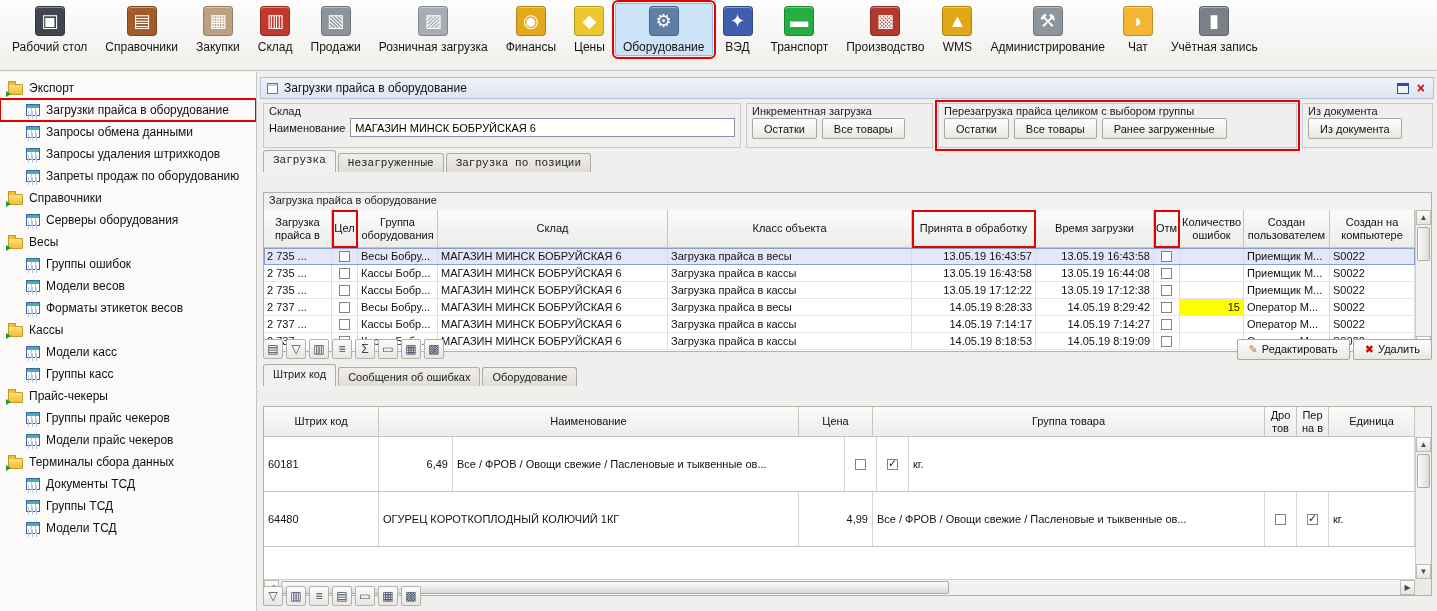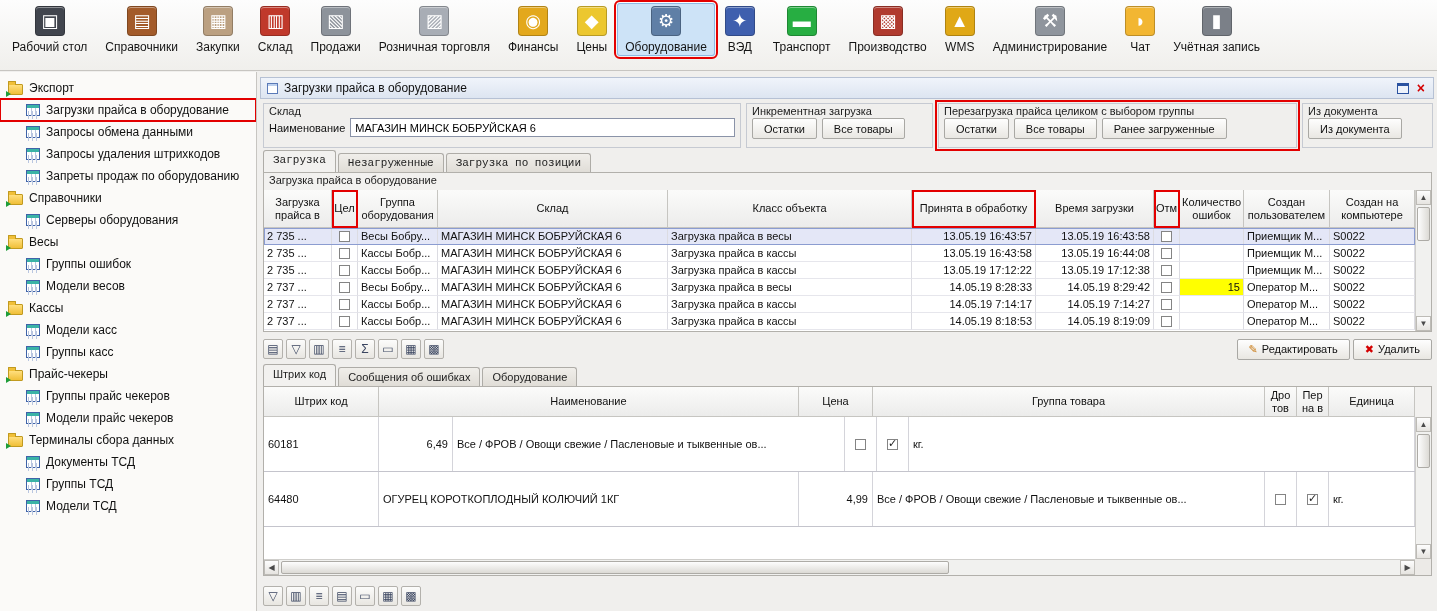--- a/index.html
+++ b/index.html
@@ -75,21 +75,21 @@
   .tabs { position:absolute; display:flex; gap:2px; align-items:flex-end; height:21px; }
   #tabs-upper { top:79px; left:5px;font-family:Liberation Mono, monospace; }
   #tabs-detail { top:293px; left:5px; }
   .tab {
     font-size:11px; padding:3px 9px; height:19px;
     background:linear-gradient(#f0eeea,#e0ddd7); border:1px solid #aeaca7; border-bottom:none;
     border-radius:3px 3px 0 0; cursor:pointer; color:#222; white-space:nowrap;
   }
   .tab.active { background:#f2f1ef; height:22px; position:relative; z-index:3; }
 
-  .panel { position:absolute; left:5px; right:5px; border:1px solid #b2b0ab; background:#f2f1ef; }
+  .panel { position:absolute; left:5px; right:5px; border:1px solid #b2b0ab; background:#f2f1ef;margin-top:20px; }
   #upanel { top:100px; height:160px; }
   #dpanel { top:314px; height:190px; }
 
   .pcaption { position:absolute; top:1px; left:5px; font-size:11px; color:#1b1b1b; }
 
   
   #uheader { position:absolute; top:17px; left:0; right:16px; height:38px; display:flex; }
   .hc {
     background:linear-gradient(#fbfbfa,#ececeb); border-right:1px solid #c6c5c1; border-bottom:1px solid #c6c5c1;
     display:flex; align-items:center; justify-content:center; text-align:center;
@@ -181,21 +181,21 @@
       <span class="ticon" style="background: rgb(141, 147, 155);">
         <i>▧</i>
       </span>
       <span class="tlabel">Продажи</span>
     </div>
 
     <div class="tb-item">
       <span class="ticon" style="background: rgb(168, 173, 181);">
         <i>▨</i>
       </span>
-      <span class="tlabel">Розничная торговля</span>
+      <span class="tlabel">Розничная загрузка</span>
     </div>
 
     <div class="tb-item">
       <span class="ticon" style="background: rgb(227, 168, 28);">
         <i>◉</i>
       </span>
       <span class="tlabel">Финансы</span>
     </div>
 
     <div class="tb-item">
@@ -308,20 +308,24 @@
     <div class="tree-row child">
       <span class="ti-table"></span>
       <span>Группы ошибок</span>
     </div>
 
     <div class="tree-row child">
       <span class="ti-table"></span>
       <span>Модели весов</span>
     </div>
 
+    <div class="tree-row child">
+      <span class="ti-table"></span>
+      <span>Форматы этикеток весов</span>
+    </div>
 
 
     <div class="tree-row group">
       <span class="ti-folder"></span>
       <span>Кассы</span>
     </div>
 
     <div class="tree-row child">
       <span class="ti-table"></span>
       <span>Модели касс</span>

